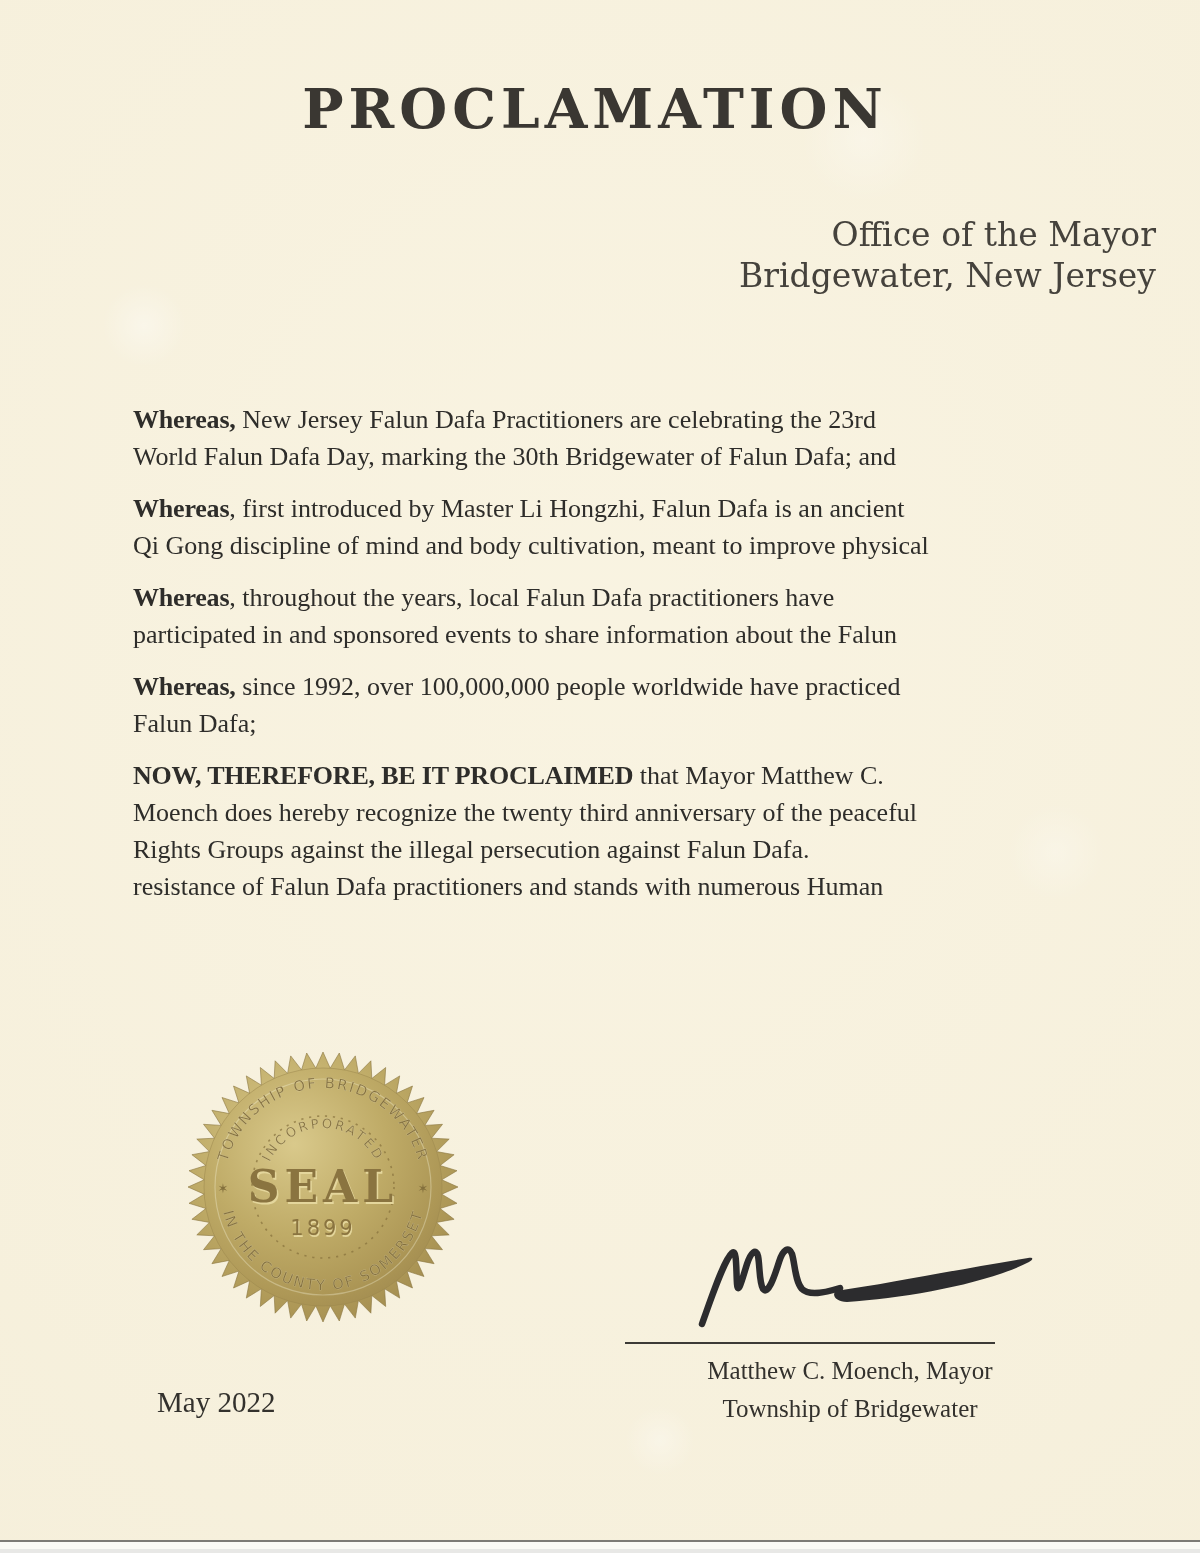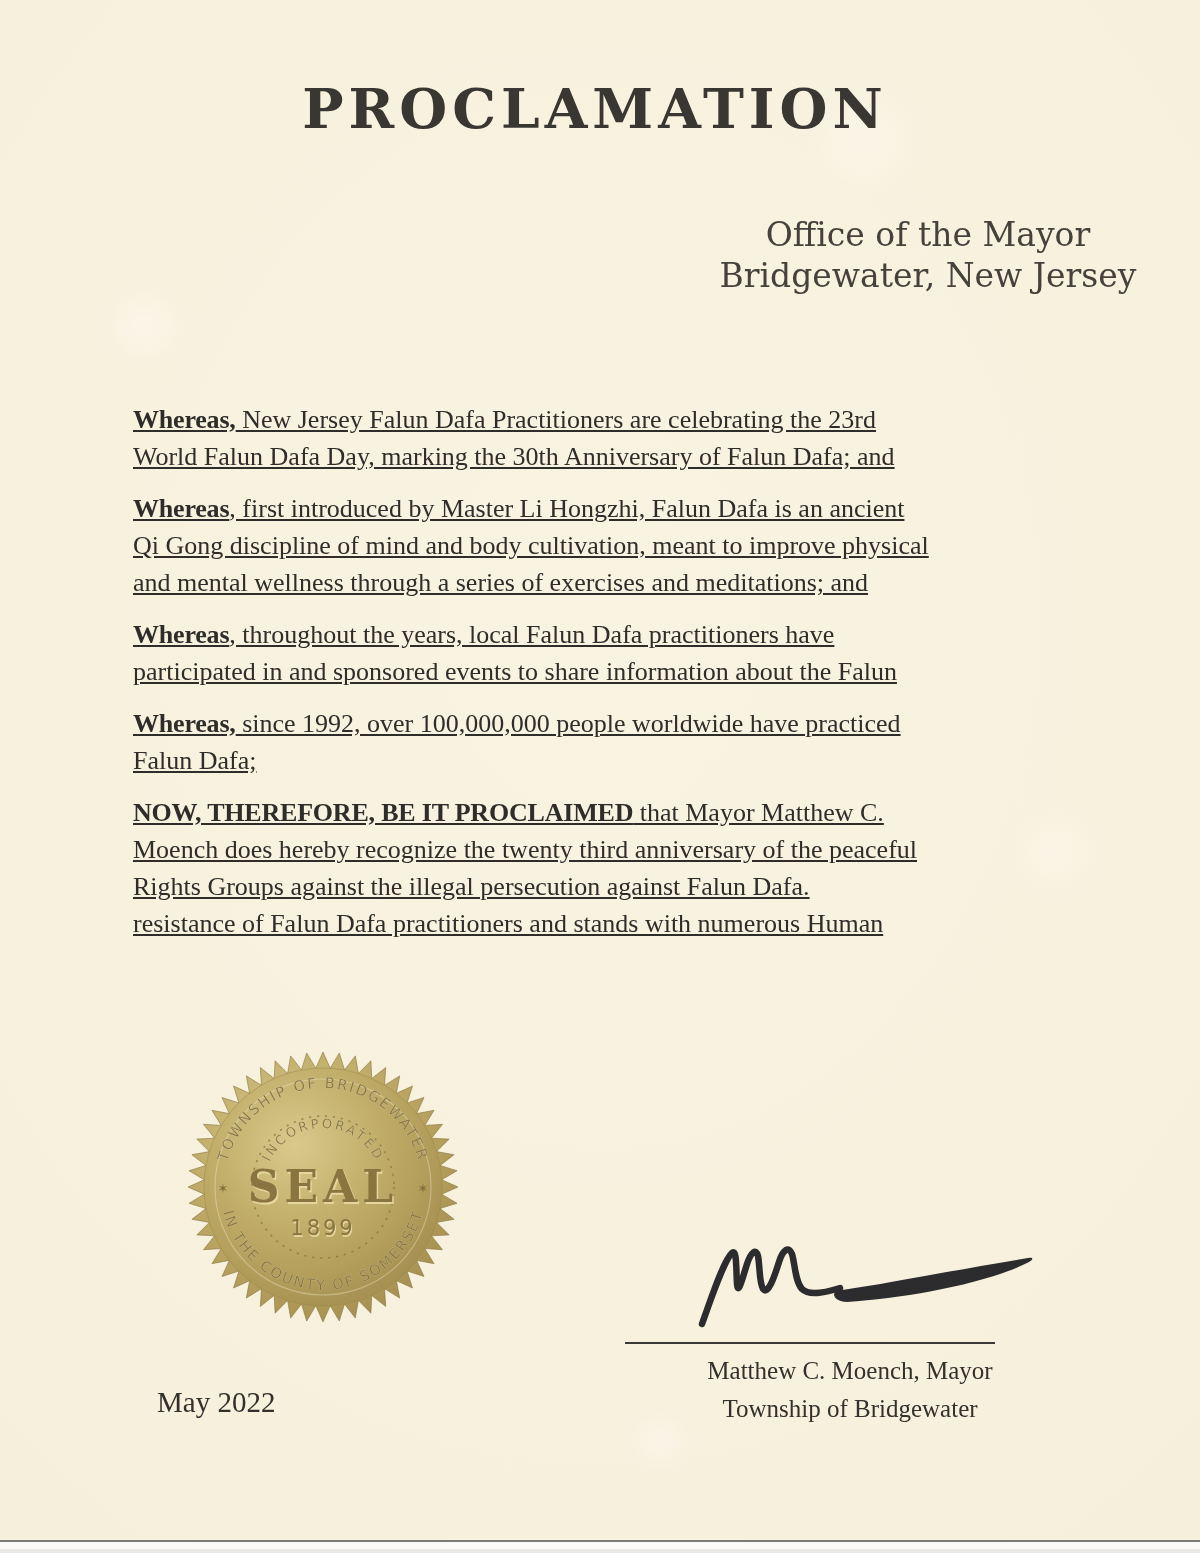--- a/index.html
+++ b/index.html
@@ -23,33 +23,33 @@
     position:absolute;top:76px;left:0;width:1190px;
     text-align:center;
     font-family:"DejaVu Serif", serif;
     font-weight:bold;
     font-size:55px;
     letter-spacing:5px;
     color:#3a3732;
   }
   .office{
     position:absolute;top:214px;left:700px;width:456px;
-    text-align:center;
+    text-align:right;
     font-family:"DejaVu Serif", serif;
     font-size:33px;
     line-height:41px;
     color:#45423c;
   }
   .body-text{
     position:absolute;top:401px;left:133px;width:980px;
     font-size:26px;
     line-height:37px;
   }
   .para{margin:0 0 15px 0;}
-  .pline{white-space:pre-wrap;text-decoration:underline;}
+  .pline{white-space:pre-wrap;}
   .pline .b{font-weight:bold;letter-spacing:-0.2px;}
   .seal-wrap{position:absolute;left:186px;top:1050px;width:274px;height:274px;}
   .seal-wrap svg{display:block;}
   .sig-wrap{position:absolute;left:686px;top:1234px;width:358px;height:100px;}
   .sig-line{
     position:absolute;left:625px;top:1342px;width:370px;height:0;
     border-top:2px solid #3c3a36;
   }
   .sig-names{
     position:absolute;left:640px;top:1352px;width:420px;
@@ -81,30 +81,29 @@
     <div>Office of the Mayor</div>
     <div>Bridgewater, New Jersey</div>
   </div>
 
   <div class="body-text">
 
       <div class="para">
 
           <div class="pline"><span class="b">Whereas,</span><span> New Jersey Falun Dafa Practitioners are celebrating the 23rd</span></div>
 
-          <div class="pline"><span>World Falun Dafa Day, marking the 30th Anniversary of Falun Dafa; and</span></div>
+          <div class="pline"><span>World Falun Dafa Day, marking the 30th Bridgewater of Falun Dafa; and</span></div>
         </div>
 
       <div class="para">
 
           <div class="pline"><span class="b">Whereas</span><span>, first introduced by Master Li Hongzhi, Falun Dafa is an ancient</span></div>
 
           <div class="pline"><span>Qi Gong discipline of mind and body cultivation, meant to improve physical</span></div>
 
-          <div class="pline"><span>and mental wellness through a series of exercises and meditations; and</span></div>
         </div>
 
       <div class="para">
 
           <div class="pline"><span class="b">Whereas</span><span>, throughout the years, local Falun Dafa practitioners have</span></div>
 
           <div class="pline"><span>participated in and sponsored events to share information about the Falun</span></div>
 
         </div>
 

